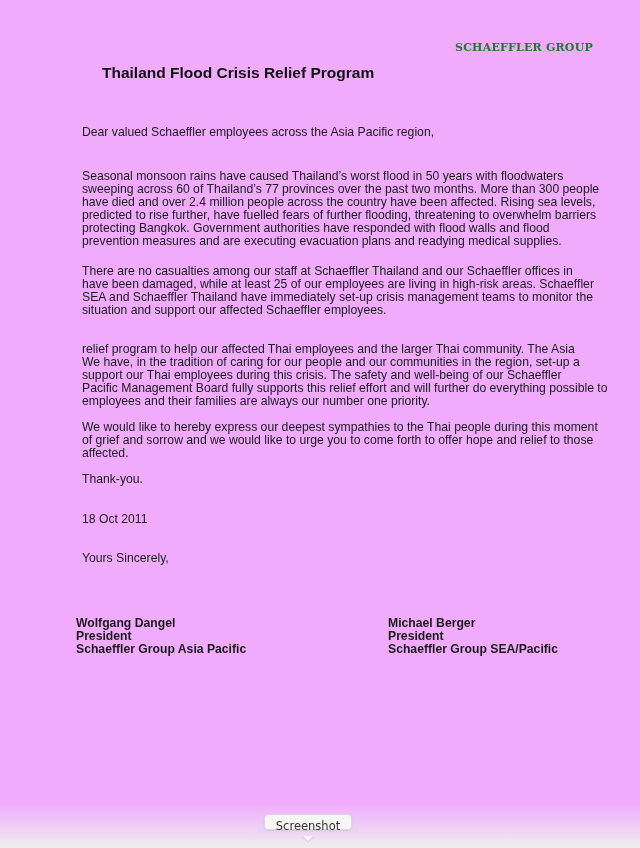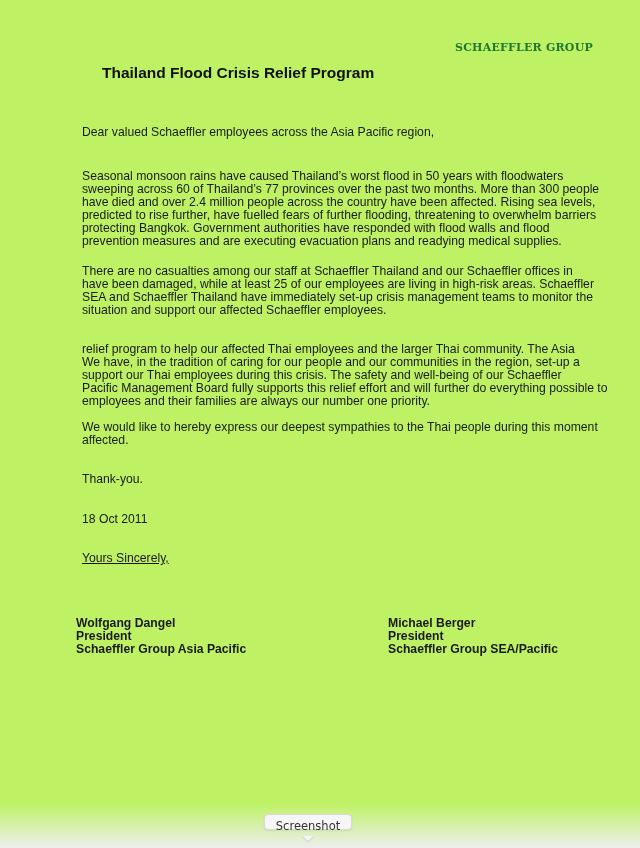--- a/index.html
+++ b/index.html
@@ -13,21 +13,21 @@
       overflow: hidden;
       background: #ffffff;
       font-family: "Liberation Sans", sans-serif;
       color: #111111;
     }
     .page {
       position: absolute;
       left: 0; top: 0;
       width: 640px;
       height: 848px;
-      background: #bef264;
+      background: #f0abfc;
     }
     .logo {
       position: absolute;
       left: 455px;
       top: 41px;
       font-family: "DejaVu Serif", serif;
       font-weight: bold;
       font-size: 11px;
       letter-spacing: 0.2px;
       color: #1d7a30;
@@ -57,21 +57,21 @@
       white-space: nowrap;
       margin-left: 6px;
     }
     .salutation { top: 126px; }
     .p1 { top: 170px; }
     .p2 { top: 265px; }
     .p3 { top: 343px; }
     .p4 { top: 421px; }
     .thanks { top: 473px; }
     .date { top: 513px; }
-    .closing { top: 552px; text-decoration: underline; }
+    .closing { top: 552px; }
     .sig {
       position: absolute;
       top: 617px;
       font-size: 12.2px;
       line-height: 13px;
       color: #1a1a1a;
     }
     .sig .line { display: block; white-space: nowrap; font-weight: bold; }
     .sig-left { left: 76px; }
     .sig-right { left: 388px; }
@@ -152,20 +152,21 @@
   <div class="body-text p3">
     <span class="line">relief program to help our affected Thai employees and the larger Thai community. The Asia</span>
     <span class="line">We have, in the tradition of caring for our people and our communities in the region, set-up a</span>
     <span class="line">support our Thai employees during this crisis. The safety and well-being of our Schaeffler</span>
     <span class="line">Pacific Management Board fully supports this relief effort and will further do everything possible to</span>
     <span class="line">employees and their families are always our number one priority.</span>
   </div>
 
   <div class="body-text p4">
     <span class="line">We would like to hereby express our deepest sympathies to the Thai people during this moment</span>
+    <span class="line">of grief and sorrow and we would like to urge you to come forth to offer hope and relief to those</span>
     <span class="line">affected.</span>
   </div>
 
   <div class="body-text thanks">
     <span class="line">Thank-you.</span>
   </div>
 
   <div class="body-text date">
     <span class="line">18 Oct 2011</span>
   </div>

